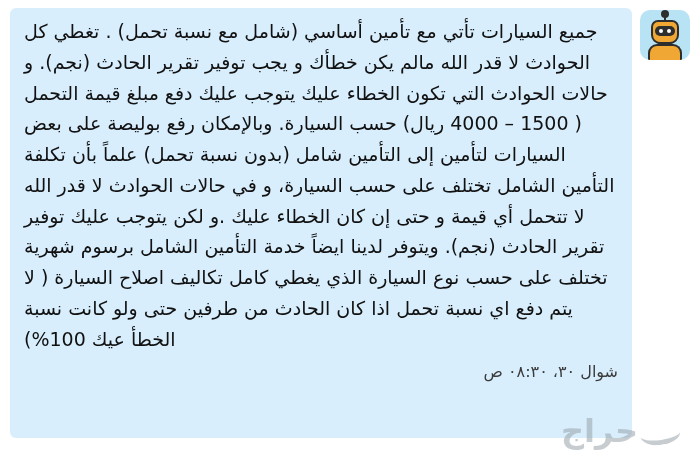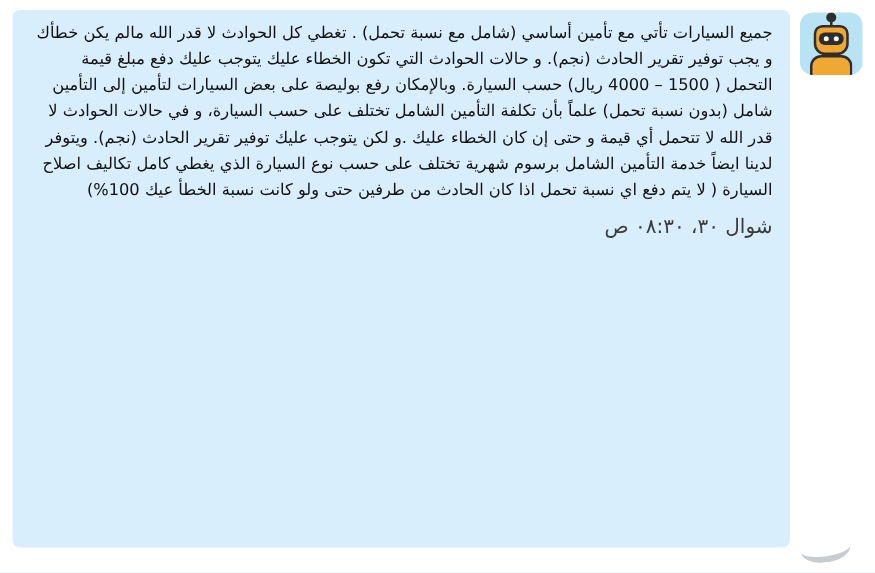--- a/index.html
+++ b/index.html
@@ -115,22 +115,22 @@
   .bubble {
     flex: 1 1 auto;
     background: #d8eefc;
     border-radius: 6px;
     padding: 8px 14px 4px 14px;
     box-sizing: border-box;
     min-height: 430px;
   }
   .bubble-text {
     direction: rtl;
-    text-align: right;
-    font-size: 13px;
+    text-align: left;
+    font-size: 19px;
     line-height: 1.62;
     color: #111111;
     white-space: pre-wrap;
     word-wrap: break-word;
   }
   .bubble-timestamp {
     direction: rtl;
     text-align: right;
     font-size: 16px;
     color: #3a3a3a;
@@ -184,15 +184,16 @@
 
     <div class="bubble">
       <div class="bubble-text">جميع السيارات تأتي مع تأمين أساسي (شامل مع نسبة تحمل) . تغطي كل الحوادث لا قدر الله مالم يكن خطأك و يجب توفير تقرير الحادث (نجم). و حالات الحوادث التي تكون الخطاء عليك يتوجب عليك دفع مبلغ قيمة التحمل ( 1500 – 4000 ريال) حسب السيارة. وبالإمكان رفع بوليصة على بعض السيارات لتأمين إلى التأمين شامل (بدون نسبة تحمل) علماً بأن تكلفة التأمين الشامل تختلف على حسب السيارة، و في حالات الحوادث لا قدر الله لا تتحمل أي قيمة و حتى إن كان الخطاء عليك .و لكن يتوجب عليك توفير تقرير الحادث (نجم). ويتوفر لدينا ايضاً خدمة التأمين الشامل برسوم شهرية تختلف على حسب نوع السيارة الذي يغطي كامل تكاليف اصلاح السيارة ( لا يتم دفع اي نسبة تحمل اذا كان الحادث من طرفين حتى ولو كانت نسبة الخطأ عيك 100%)</div>
       <div class="bubble-timestamp">شوال ٣٠، ٠٨:٣٠ ص</div>
     </div>
 
   </div>
 
   <div class="watermark">
     <span class="wm-swoosh"></span>
+    <span class="wm-text">حراج</span>
   </div>
 
 </div>
 
 </body></html>

